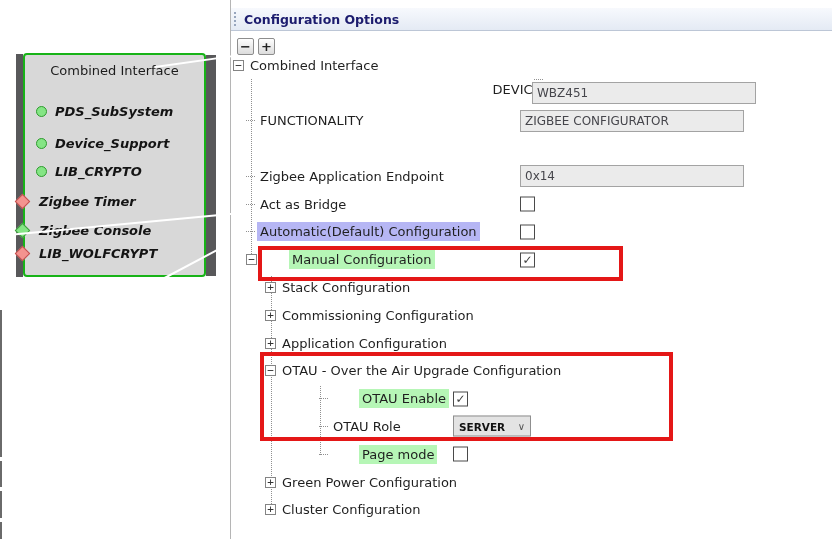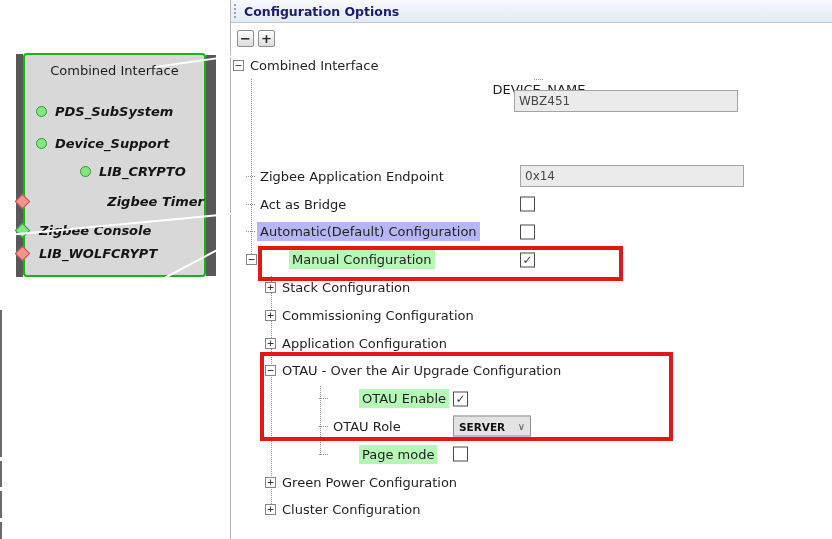--- a/index.html
+++ b/index.html
@@ -23,21 +23,21 @@
   .port-icon.diamond.c-green{background:var(--port-green,#85e585);border-color:#3f9b3f;}
   .port-label{font-weight:bold;font-style:italic;font-size:13px;color:#141414;white-space:nowrap;}
   .wire{position:absolute;height:2px;background:#ffffff;transform-origin:0 50%;z-index:5;pointer-events:none;}
 
   
   .edge-line{position:absolute;left:0;width:2px;background:#6a6a6a;}
 
   
   #panel{position:absolute;left:230px;top:0;right:0;bottom:0;background:#fff;border-left:1px solid #b5b5b5;}
   .p-header{height:22px;background:linear-gradient(#f7f9fd,#e4eaf4);border-bottom:1px solid #bcc6d6;
-            display:flex;align-items:center;}
+            display:flex;align-items:center;margin-top:8px;}
   .grip{width:2px;height:14px;border-left:2px dotted #97a5bd;margin-left:3px;}
   .p-title{font-weight:bold;font-size:12.5px;color:var(--navy,#1c1c6e);margin-left:6px;white-space:nowrap;}
   .p-toolbar{height:30px;display:flex;align-items:center;gap:4px;padding-left:6px;}
   .tb-btn{width:17px;height:17px;border:1px solid #8d8d8d;background:linear-gradient(#fefefe,#dcdcdc);
           font-size:13px;font-weight:bold;color:#222;display:flex;align-items:center;justify-content:center;
           line-height:1;border-radius:2px;box-sizing:border-box;cursor:default;}
 
   #tree{position:absolute;left:0;top:0;right:0;bottom:0;}
   .trow{position:absolute;left:0;right:0;height:28px;display:flex;align-items:center;
         font-size:13px;color:#1f1f1f;box-sizing:border-box;}
@@ -73,25 +73,25 @@
       <div class="block-title">Combined Interface</div>
       <div id="ports">
           <div class="port-row" style="top: 46px;">
             <span class="port-icon circle c-green"></span>
             <span class="port-label">PDS_SubSystem</span>
           </div>
           <div class="port-row" style="top: 78px;">
             <span class="port-icon circle c-green"></span>
             <span class="port-label">Device_Support</span>
           </div>
-          <div class="port-row" style="top: 106px; padding-left: 44px;">
+          <div class="port-row" style="top: 106px;">
             <span class="port-icon circle c-green"></span>
             <span class="port-label">LIB_CRYPTO</span>
           </div>
-          <div class="port-row" style="top: 136px; justify-content: space-between;">
+          <div class="port-row" style="top: 136px;">
             <span class="port-icon diamond c-red"></span>
             <span class="port-label">Zigbee Timer</span>
           </div>
           <div class="port-row" style="top: 165px;">
             <span class="port-icon diamond c-green"></span>
             <span class="port-label">Zigbee Console</span>
           </div>
           <div class="port-row" style="top: 188px;">
             <span class="port-icon diamond c-red"></span>
             <span class="port-label">LIB_WOLFCRYPT</span>
@@ -126,21 +126,26 @@
 
       <div class="red-rect" style="left:27px;top:246px;width:365px;height:35px;"></div>
       <div class="red-rect" style="left:29px;top:352px;width:413px;height:89px;"></div>
     <div class="trow" style="top: 51px; padding-left: 2px;">
           <span class="expander">−</span>
           <span class="tlabel">Combined Interface</span>
         </div>
         <div class="trow" style="top: 78.8px; padding-left: 15px; flex-direction: column;">
           <span class="leader"></span>
           <span class="tlabel">DEVICE_NAME</span>
-          <div class="field ctrl" style="left: 283px; margin-top: 8px;">WBZ451</div>
+          <div class="field ctrl" style="left: 301px;">WBZ451</div>
+        </div>
+        <div class="trow" style="top: 106.6px; padding-left: 15px;">
+          <span class="leader"></span>
+          <span class="tlabel">FUNCTIONALITY</span>
+          <div class="field ctrl" style="left: 289px;">ZIGBEE CONFIGURATOR</div>
         </div>
         <div class="trow" style="top: 162.2px; padding-left: 15px;">
           <span class="leader"></span>
           <span class="tlabel">Zigbee Application Endpoint</span>
           <div class="field ctrl" style="left: 289px;">0x14</div>
         </div>
         <div class="trow" style="top: 217.8px; padding-left: 15px;">
           <span class="leader"></span>
           <span class="tlabel hl-purple">Automatic(Default) Configuration</span>
           <div class="cb ctrl" style="left: 289px;"></div>

